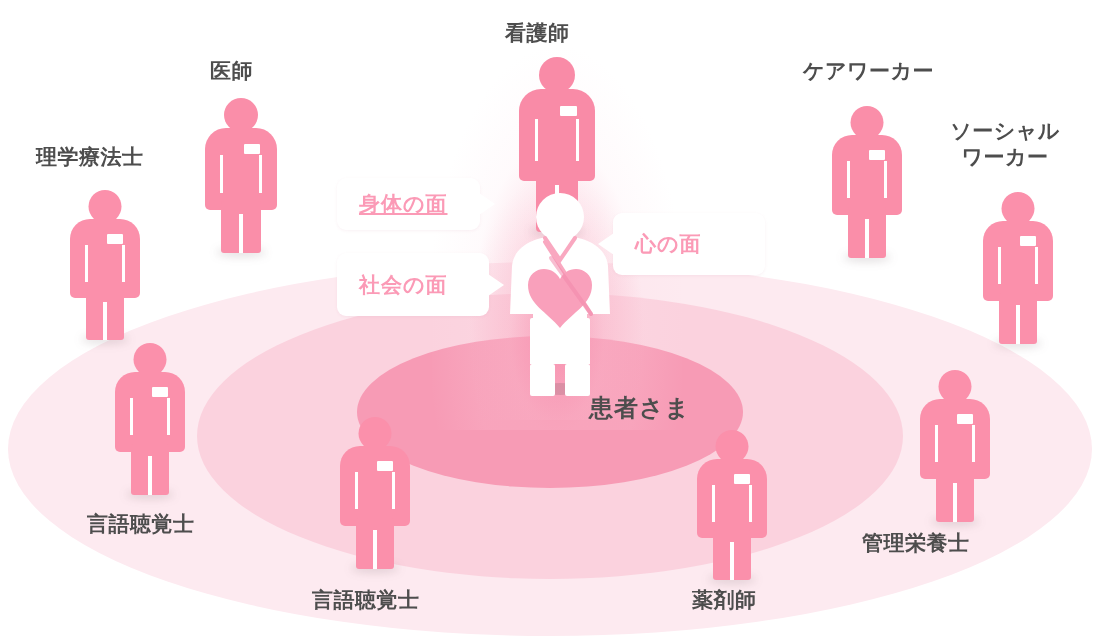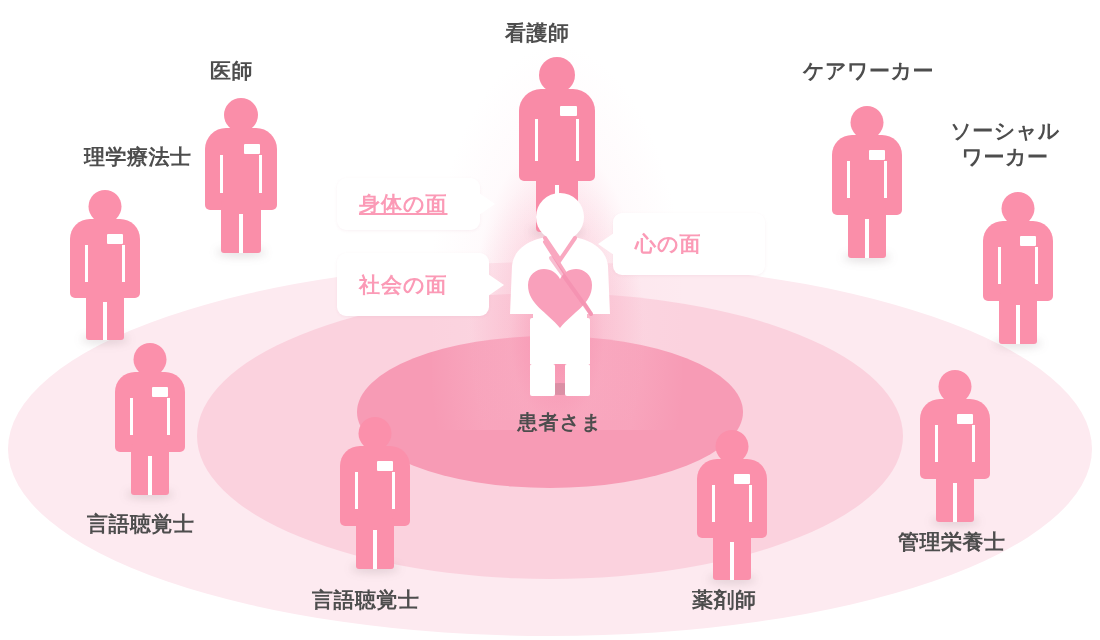--- a/index.html
+++ b/index.html
@@ -117,26 +117,25 @@
   .label.center {
     text-align: center;
   }
 
   
   .patient-caption {
     position: absolute;
     left: 430px;
     top: 392px;
     width: 260px;
-    text-align: center;
+    text-align: right;
     color: #4d4d4d;
-    font-size: 20px;
+    font-size: 24px;
     font-weight: 700;
     letter-spacing: 1px;
-    margin-top: 17px;
   }
 
   
   .patient {
     position: absolute;
     left: 495px;
     top: 186px;
     width: 130px;
     height: 212px;
     pointer-events: none;
@@ -337,32 +336,32 @@
   <div class="callout right-tail" style="left:337px; top:253px; width:152px; height:63px;">
     <span class="ctext">社会の面</span>
     <span class="tail"></span>
   </div>
 
   <div class="callout left-tail" style="left:613px; top:213px; width:152px; height:62px;">
     <span class="ctext">心の面</span>
     <span class="tail"></span>
   </div>
 
-  <div class="label" style="left:36px; top:144px;margin-left:48px;">理学療法士</div>
+  <div class="label" style="left:36px; top:144px;">理学療法士</div>
 
   <div class="label" style="left:210px; top:58px;">医師</div>
 
   <div class="label" style="left:505px; top:20px;">看護師</div>
 
   <div class="label center" style="left:943px; top:118px; width:124px;">ソーシャル
 ワーカー</div>
 
   <div class="label" style="left:803px; top:58px;">ケアワーカー</div>
 
   <div class="label" style="left:87px; top:513px;font-family:Liberation Mono, monospace;">言語聴覚士</div>
 
   <div class="label" style="left:312px; top:587px;">言語聴覚士</div>
 
   <div class="label" style="left:692px; top:587px;">薬剤師</div>
 
-  <div class="label" style="left:898px; top:530px;font-family:Liberation Serif, serif;">管理栄養士</div>
+  <div class="label" style="left:862px; top:530px;">管理栄養士</div>
 
 </div>
 
 </body></html>

